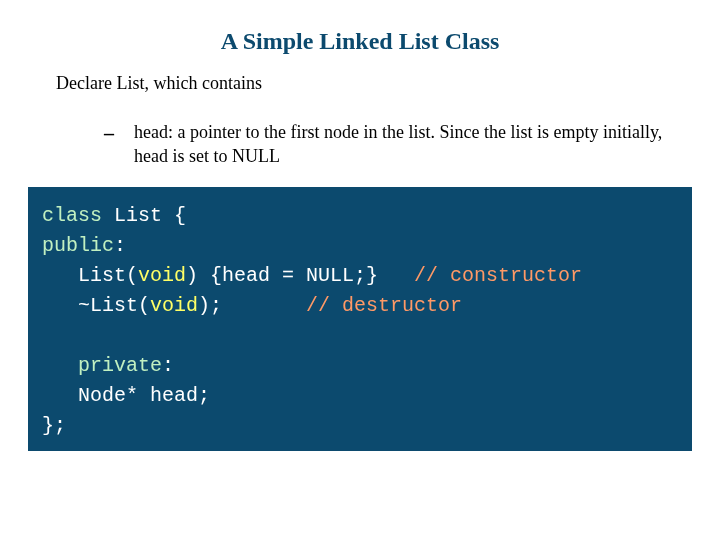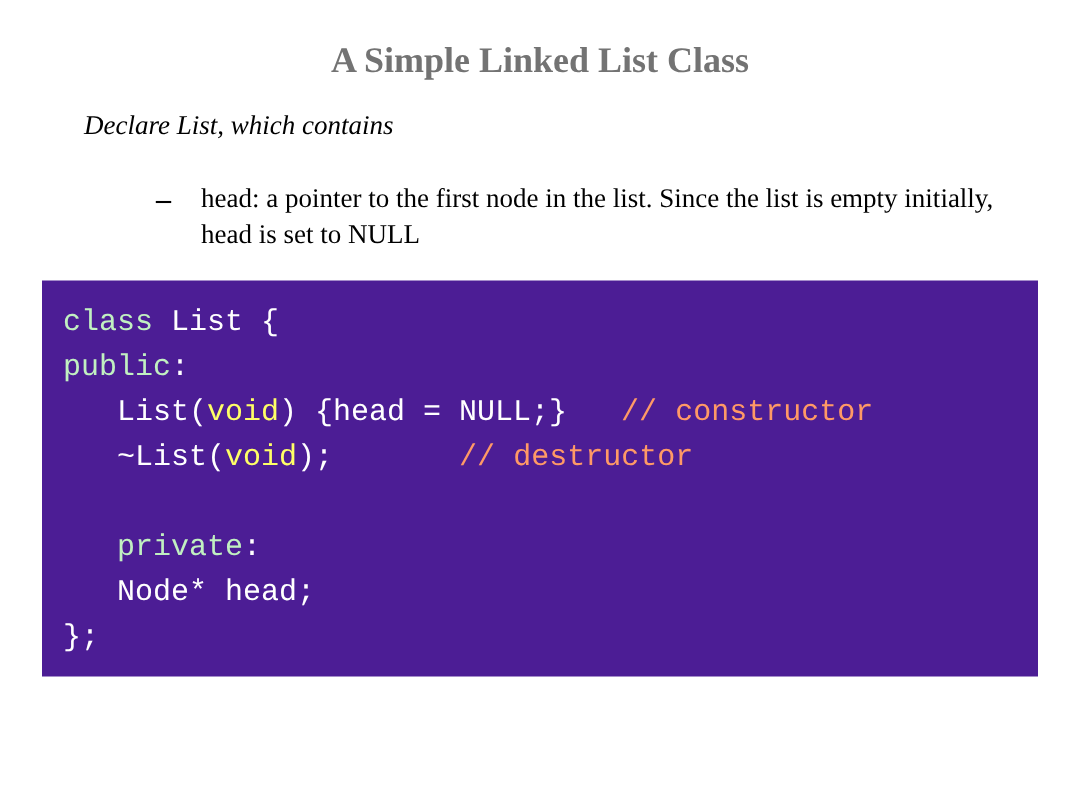--- a/index.html
+++ b/index.html
@@ -15,28 +15,27 @@
   .slide {
     width: 720px;
     height: 540px;
     position: relative;
     padding: 28px 32px 0 32px;
     box-sizing: border-box;
   }
   .title {
     text-align: center;
     font-weight: bold;
-    color: #737373;
+    color: #0c4a6e;
     font-size: 24px;
     margin: 0 0 18px 0;
   }
   .lead {
     font-size: 18px;
     margin: 0 0 14px 24px;
-    font-style: italic;
   }
   .bullets {
     margin: 0 0 0 72px;
     padding: 0;
   }
   .bullets li {
     list-style: none;
     font-size: 18px;
     position: relative;
     padding-left: 30px;
@@ -46,21 +45,21 @@
   }
   .bullets li::before {
     content: "–";
     position: absolute;
     left: 0;
     top: 0;
     font-size: 20px;
     font-weight: bold;
   }
   .codebox {
-    background: #4c1d95;
+    background: #0c4a6e;
     color: #fff;
     font-family: "Courier New", Courier, monospace;
     font-size: 20px;
     line-height: 1.5;
     padding: 14px 14px 10px 14px;
     margin: 10px -4px 0 -4px;
     white-space: pre;
   }
   .kw   { color: #c1f0c1; } 
   .void { color: #ffff66; } 

